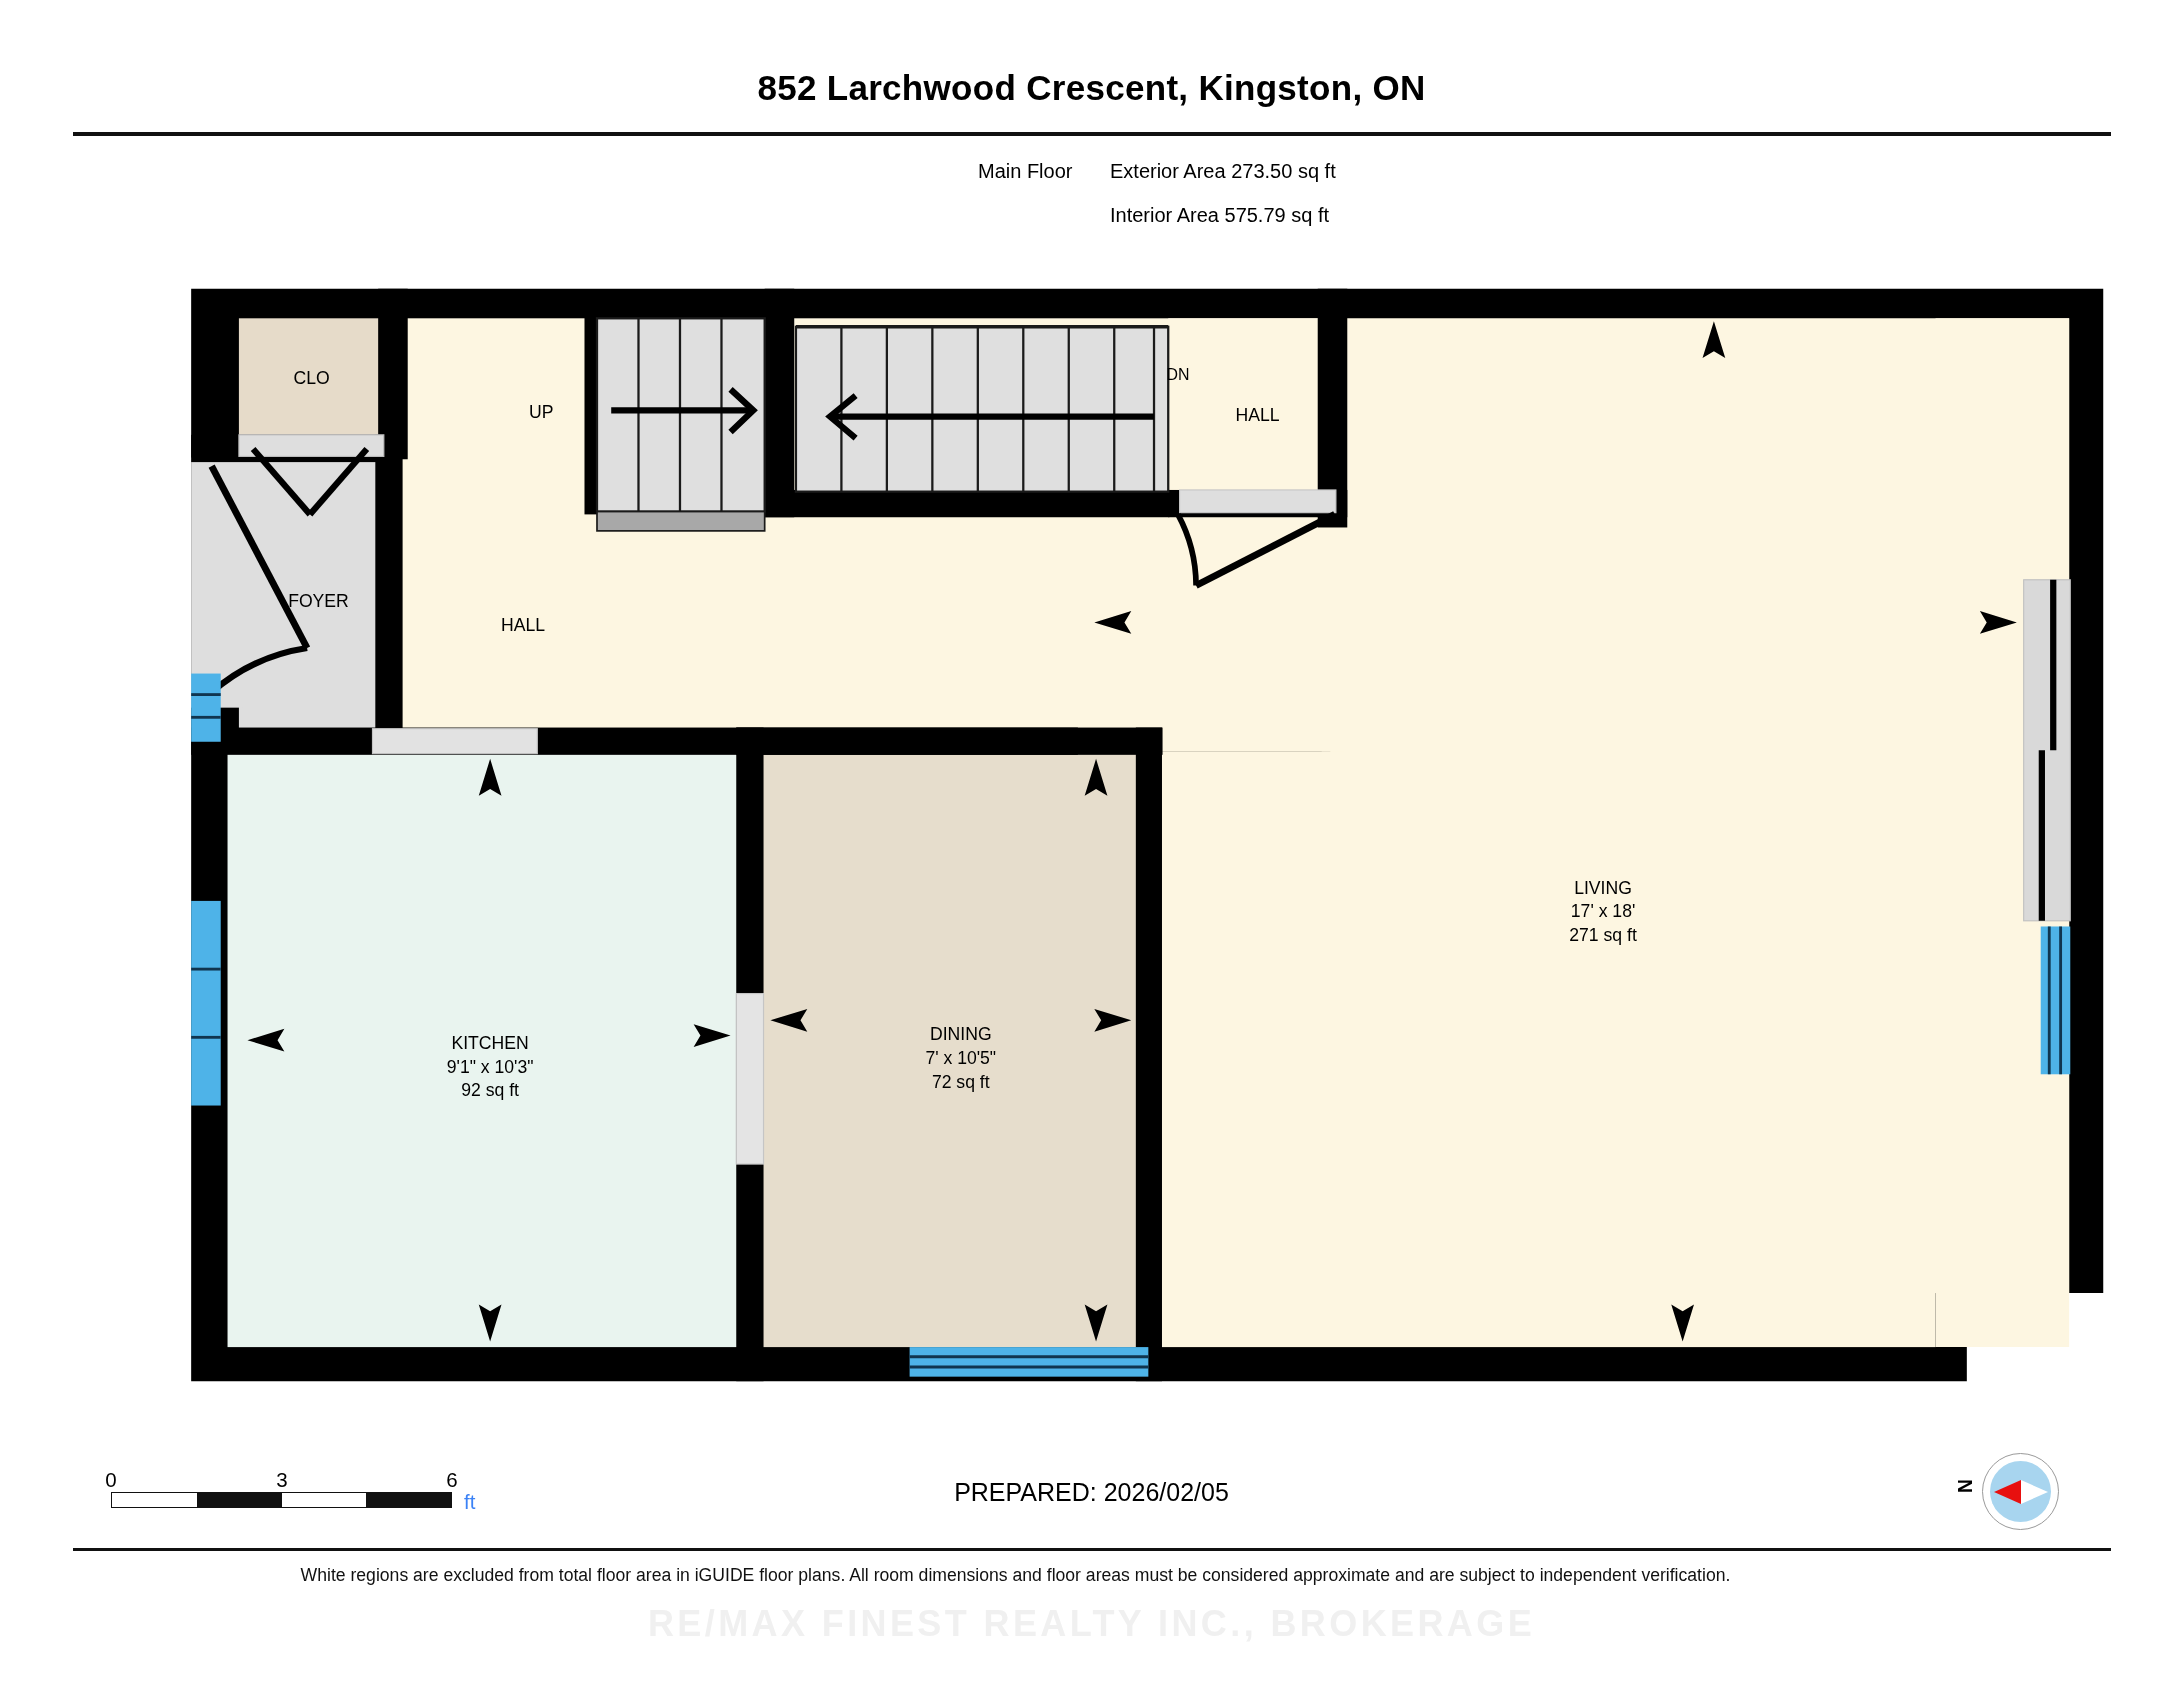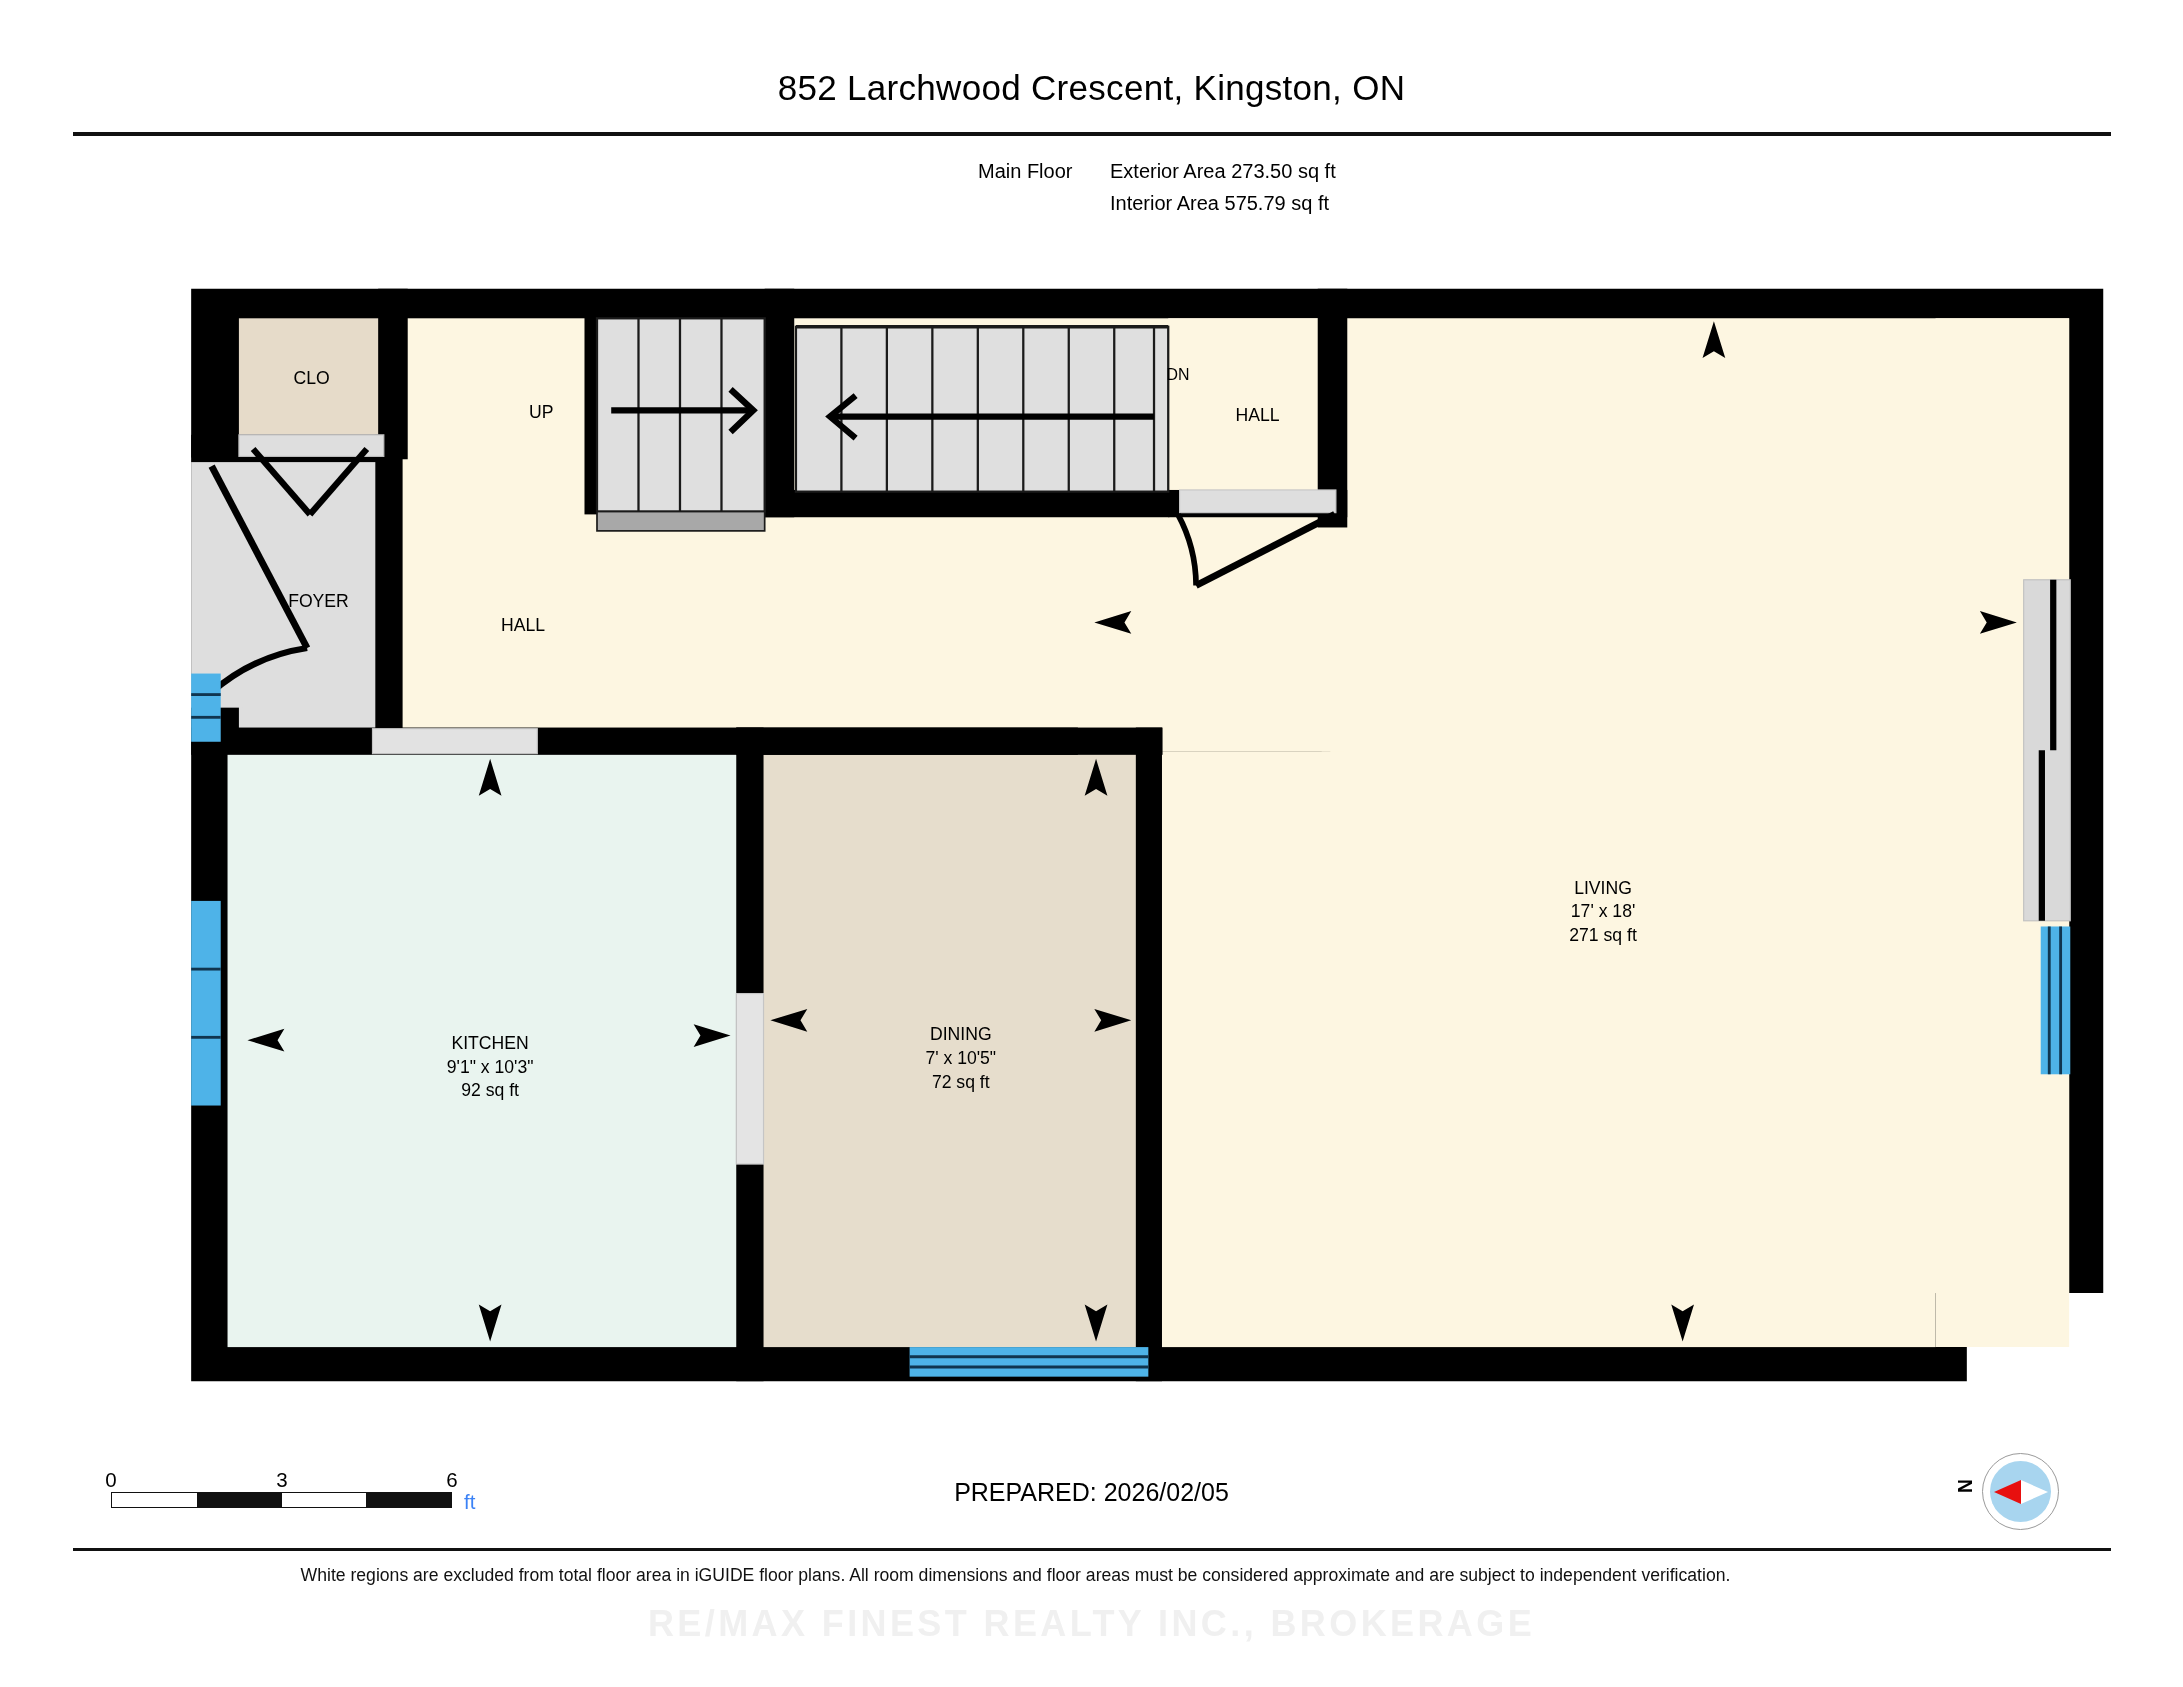--- a/index.html
+++ b/index.html
@@ -16,21 +16,21 @@
   }
 
   
   #page-title {
     position: absolute;
     top: 68px;
     left: 0;
     width: 2183px;
     text-align: center;
     font-size: 35px;
-    font-weight: normal;
+    font-weight: bold;
     color: #000;
     letter-spacing: 0.3px;
   }
   #title-rule {
     position: absolute;
     top: 132px;
     left: 73px;
     width: 2038px;
     height: 4px;
     background: #111;
@@ -41,21 +41,21 @@
     left: 978px;
     font-size: 20px;
     color: #000;
     line-height: 1.62;
   }
   #floor-meta .floor-label {
     font-weight: normal;
     display: inline-block;
     width: 132px;
   }
-  #floor-meta .meta-row2 { margin-left: 132px; display:block; }
+  #floor-meta .meta-row2 { margin-left: 132px; display:block;margin-top:12px; }
 
   
   #plan {
     position: absolute;
     left: 0;
     top: 0;
     width: 2183px;
     height: 1687px;
   }
 

